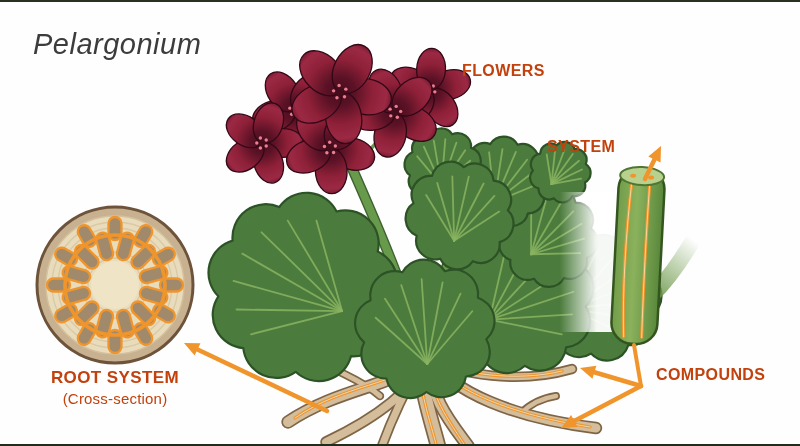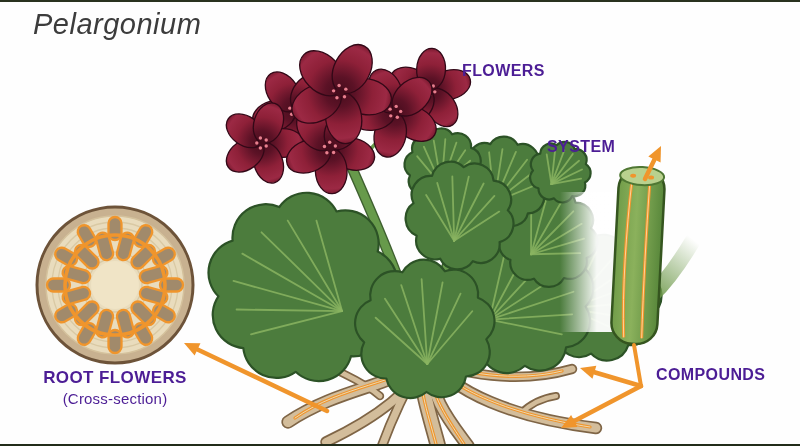--- a/index.html
+++ b/index.html
@@ -2,23 +2,23 @@
 <html><head>
 <meta charset="utf-8">
 <style>
   html,body{margin:0;padding:0;background:#ffffff;}
   .stage{position:relative;width:800px;height:446px;background:#fefefe;overflow:hidden;
          font-family:"Liberation Sans","DejaVu Sans",sans-serif;}
   .edge{position:absolute;left:0;width:800px;background:#29321f;}
   .edge.top{top:0;height:2px;}
   .edge.bottom{bottom:0;height:2px;background:#222c1a;}
   svg{position:absolute;left:0;top:0;}
-  .title{position:absolute;left:33px;top:8px;color:#3c3c3c;font-style:italic;
+  .title{position:absolute;left:33px;top:28px;color:#3c3c3c;font-style:italic;
          font-size:29px;line-height:33px;font-weight:500;letter-spacing:.5px;}
-  .lbl{position:absolute;color:#4c1d95;font-weight:bold;font-size:16px;letter-spacing:.4px;}
+  .lbl{position:absolute;color:#c2410c;font-weight:bold;font-size:16px;letter-spacing:.4px;}
   .lbl-flowers{left:462px;top:62px;}
   .lbl-leaves{left:547px;top:138px;}
   .lbl-root{left:15px;top:368px;width:200px;text-align:center;font-size:17px;}
   .lbl-root .sub{font-weight:400;font-size:15px;letter-spacing:.2px;margin-top:2px;}
   .lbl-bio{left:656px;top:364px;line-height:22px;}
 </style>
 </head>
 <body>
 
 <div class="stage">
@@ -338,19 +338,19 @@
   <div class="edge top"></div>
   <div class="edge bottom"></div>
 
   <div class="title">
     <div>Pelargonium</div>
   </div>
 
   <div class="lbl lbl-flowers">FLOWERS</div>
   <div class="lbl lbl-leaves">SYSTEM</div>
   <div class="lbl lbl-root">
-    <div>ROOT FLOWERS</div>
+    <div>ROOT SYSTEM</div>
     <div class="sub">(Cross-section)</div>
   </div>
   <div class="lbl lbl-bio">
     <div>COMPOUNDS</div>
   </div>
 </div>
 
 </body></html>

